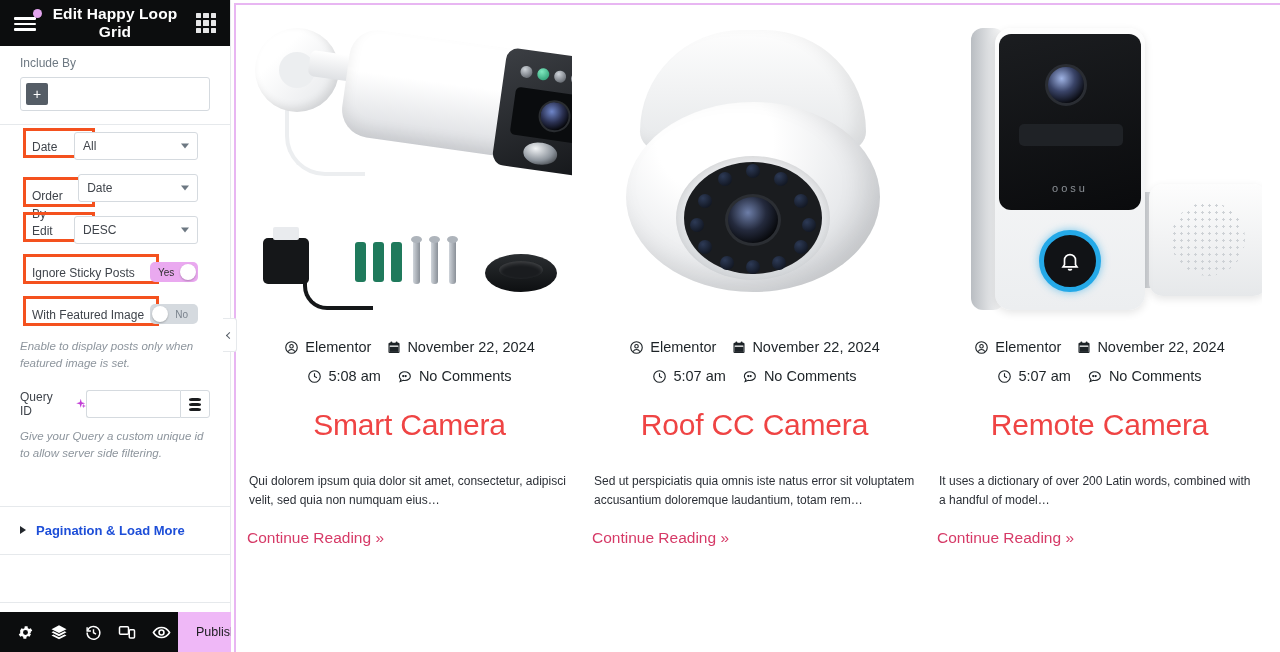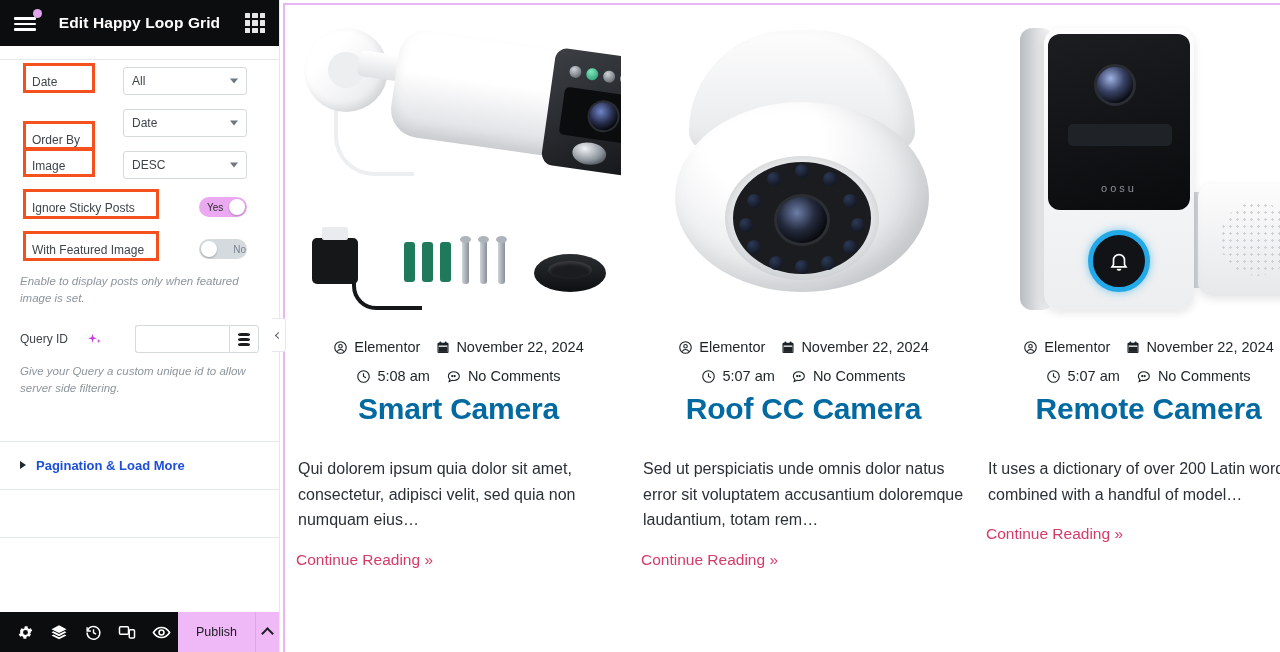--- a/index.html
+++ b/index.html
@@ -6,21 +6,21 @@
   html, body {
     width: 1280px; height: 652px;
     overflow: hidden;
     font-family: "Liberation Sans", sans-serif;
     background: #ffffff;
   }
   .app { position: relative; width: 1280px; height: 652px; display: flex; }
 
   
   .sidebar {
-    width: 280px; height: 652px;
+    width: 231px; height: 652px;
     background: #ffffff;
     border-right: 1px solid #e6e9ec;
     position: relative;
     display: flex; flex-direction: column;
   }
   .panel-header {
     height: 46px; background: #0c0d0e; color: #fff;
     display: flex; align-items: center; padding: 0 14px;
     flex: 0 0 46px;
   }
@@ -73,34 +73,34 @@
     background: #fff; display: flex; align-items: center; padding: 0 8px;
     font-size: 12px; color: #3f444b; position: relative; cursor: pointer;
   }
   .select .caret {
     position: absolute; right: 8px; top: 50%; transform: translateY(-50%);
     width: 0; height: 0; border-left: 4.5px solid transparent;
     border-right: 4.5px solid transparent; border-top: 5px solid #6d7882;
   }
 
   .toggle {
-    width: 48px; height: 20px; border-radius: 10px; position: relative;
+    width: 48px; height: 20px; border-radius: 5px; position: relative;
     display: flex; align-items: center; cursor: pointer;
   }
   .toggle .knob {
     position: absolute; width: 16px; height: 16px; border-radius: 50%;
     background: #fff; top: 2px; box-shadow: 0 1px 2px rgba(0,0,0,.25);
   }
   .toggle .txt { position: absolute; font-size: 10px; font-weight: 500; }
   .toggle.on { background: #eaa9f0; }
   .toggle.on .knob { right: 2px; }
   .toggle.on .txt { left: 8px; color: #2e2e2e; }
   .toggle.off { background: #d5dadf; }
   .toggle.off .knob { left: 2px; }
-  .toggle.off .txt { right: 1px; color: #7a838d; }
+  .toggle.off .txt { right: 10px; color: #7a838d; }
 
   .helper {
     font-size: 11.5px; color: #8d959d; font-style: italic; line-height: 1.45;
     padding: 3px 20px 0 20px;
   }
 
   .query-row { display:flex; align-items:center; justify-content: space-between;
     padding: 0 20px; height: 42px; margin-top: 12px; }
   .query-label { font-size: 12px; color:#3f444b; display:flex; align-items:center; gap:20px; }
   .sparkle { width: 13px; height: 13px; position: relative; display:inline-block; }
@@ -199,25 +199,25 @@
   }
 
   .meta {
     text-align: center; font-size: 14.5px; color: #1d2327;
     line-height: 1.75; padding-top: 14px;
   }
   .meta .mi { display: inline-flex; align-items: center; gap: 6px; margin: 0 6px; white-space: nowrap;}
   .meta svg { display:block; }
 
   .card-title {
-    text-align: center; font-size: 30px; font-weight: bold; color: #0369a1;
-    letter-spacing: -.2px;
+    text-align: center; font-size: 30px; font-weight: normal; color: #ef4444;
+    margin-top: 16px; letter-spacing: -.2px;
   }
   .excerpt {
-    font-size: 16px; color: #2b2f36; line-height: 1.6; margin-top: 30px;
+    font-size: 12px; color: #2b2f36; line-height: 1.6; margin-top: 30px;
     padding: 0 2px;
   }
   .read-more {
     display: inline-block; margin-top: 18px; font-size: 15.5px; color: #d63a67;
     text-decoration: none; cursor: pointer;
   }
 
   
   .prod { position:absolute; inset:0; }
 
@@ -327,20 +327,26 @@
           <span></span>
           <span></span>
           <span></span>
           <span></span>
           <span></span>
       </div>
     </div>
 
     <div class="panel-body">
 
+      <div class="ctrl-section">
+        <div class="field-label">Include By</div>
+        <div class="include-box">
+          <div class="plus-btn">+</div>
+        </div>
+      </div>
 
       <div class="divider"></div>
 
       <div class="row">
         <div style="position:relative;">
           <span class="lbl">Date</span>
           <svg style="position:absolute;left:-9px;top:-9px;" width="72" height="30">
             <rect x="1.5" y="1.5" width="69" height="27" fill="none" stroke="#f4511e" stroke-width="3"></rect>
           </svg>
         </div>
@@ -358,21 +364,21 @@
           </svg>
         </div>
         <div class="select">
           <span>Date</span>
           <span class="caret"></span>
         </div>
       </div>
 
       <div class="row">
         <div style="position:relative;">
-          <span class="lbl">Image</span>
+          <span class="lbl">Edit</span>
           <svg style="position:absolute;left:-9px;top:-9px;" width="72" height="30">
             <rect x="1.5" y="1.5" width="69" height="27" fill="none" stroke="#f4511e" stroke-width="3"></rect>
           </svg>
         </div>
         <div class="select">
           <span>DESC</span>
           <span class="caret"></span>
         </div>
       </div>
 
@@ -621,21 +627,21 @@
             <svg width="16" height="15" viewBox="0 0 24 24" fill="none" stroke="#1d2327" stroke-width="1.8">
                 <path d="M20.5 11.4c0 3.9-3.8 7-8.5 7a10 10 0 0 1-2.6-.34L4.2 20l1.3-3.3a6.5 6.5 0 0 1-2.5-5.3c0-3.9 3.8-7 8.5-7s9 3.1 9 7z"></path>
                 <circle cx="9.2" cy="11.3" r=".9" fill="#1d2327"></circle>
                 <circle cx="13" cy="11.3" r=".9" fill="#1d2327"></circle>
               </svg>
             <span>No Comments</span>
           </span>
         </div>
 
         <div class="card-title">Roof CC Camera</div>
-        <div class="excerpt">Sed ut perspiciatis unde omnis dolor natus error sit voluptatem accusantium doloremque laudantium, totam rem…</div>
+        <div class="excerpt">Sed ut perspiciatis quia omnis iste natus error sit voluptatem accusantium doloremque laudantium, totam rem…</div>
         <a class="read-more">Continue Reading »</a>
       </div>
 
       <div class="card">
         <div class="card-img">
           <div class="prod">
             <div class="db-chime-side"></div>
             <div class="db-chime"></div>
             <div class="db-side"></div>
             <div class="db-body"></div>

